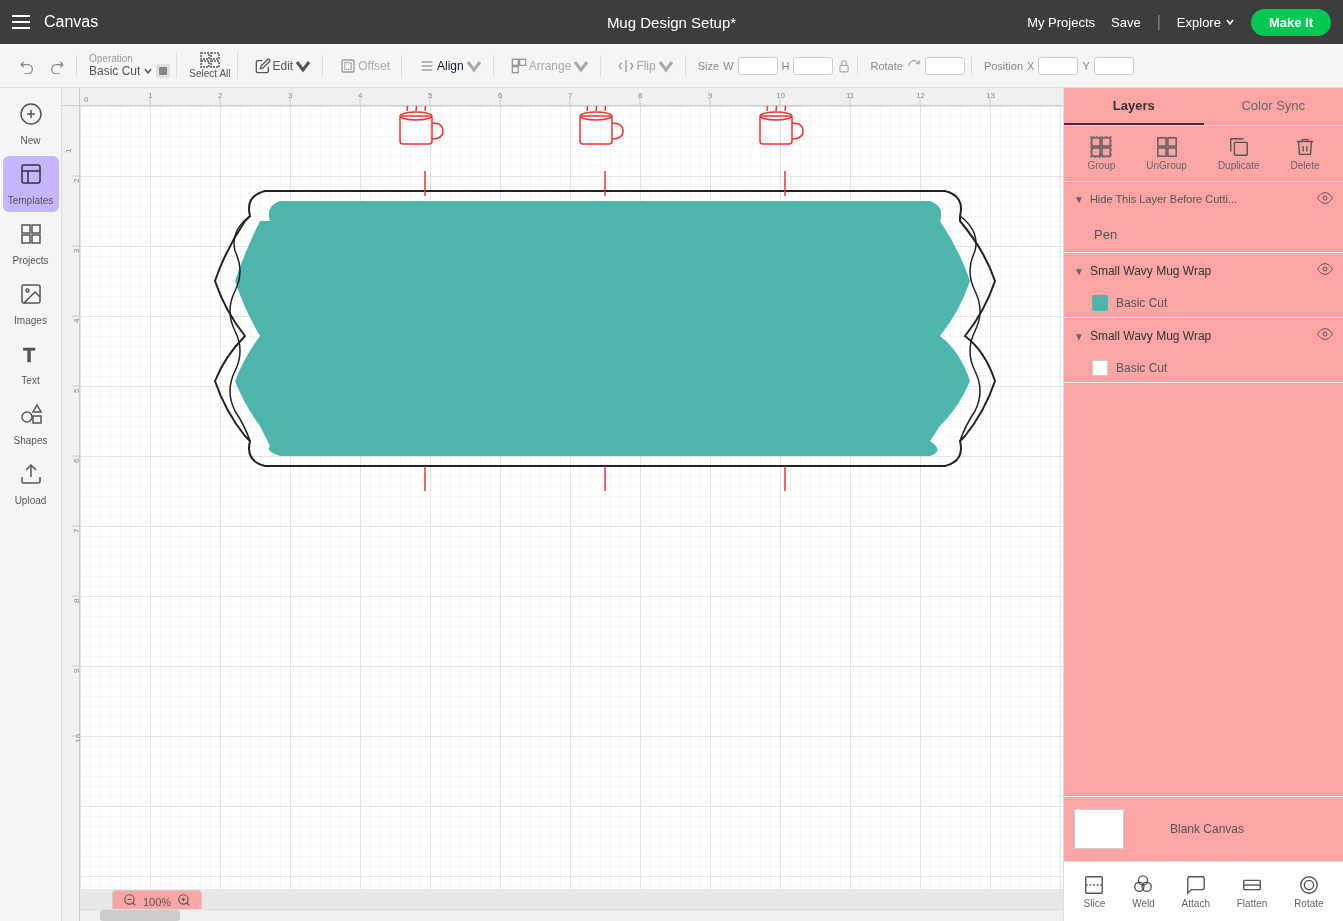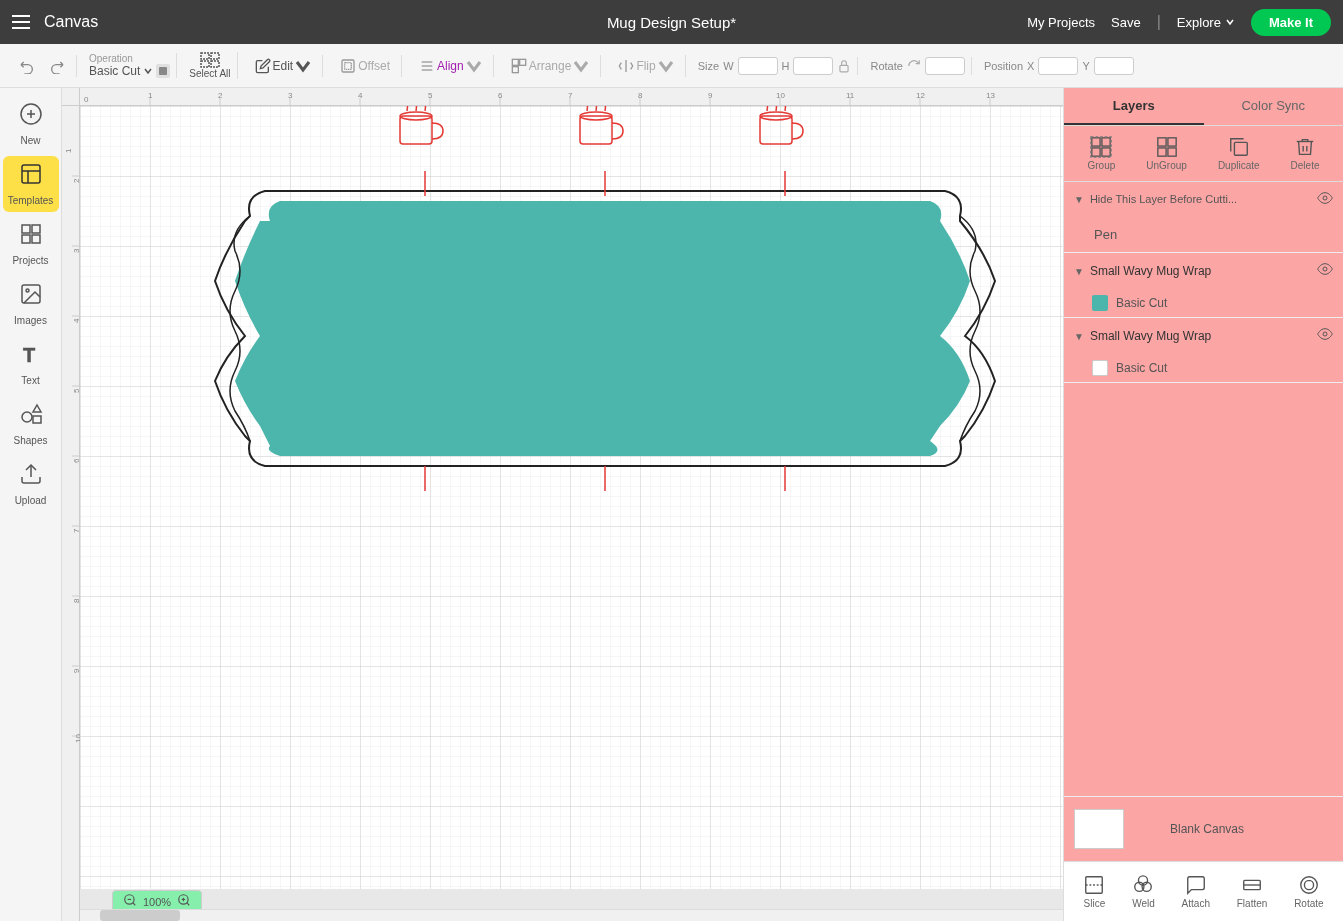--- a/index.html
+++ b/index.html
@@ -68,21 +68,21 @@
       flex-direction: column;
       align-items: center;
       padding: 6px 4px;
       cursor: pointer;
       border-radius: 6px;
       width: 56px;
       font-size: 10px;
       color: #555;
       gap: 9px;
     }
-    .sidebar-item.active { background: #fde047; }
+    .sidebar-item.active { background: #c4b5fd; }
     .sidebar-icon { width: 24px; height: 24px; display: flex; align-items: center; justify-content: center; }
 
     
     .canvas-area {
       flex: 1;
       position: relative;
       overflow: hidden;
       background: #e8e8e8;
     }
 
@@ -110,21 +110,21 @@
     
     .zoom-control {
       position: absolute;
       bottom: 8px;
       left: 50px;
       display: flex;
       align-items: center;
       gap: 4px;
       font-size: 11px;
       color: #555;
-      background: #86efac;
+      background: #fca5a5;
       border: 1px solid #ccc;
       border-radius: 4px;
       padding: 2px 8px;
     }
     .zoom-btn { background: none; border: none; cursor: pointer; font-size: 14px; color: #555; padding: 0 2px; }
 
     
     .right-panel {
       width: 280px;
       background: #fca5a5;
@@ -370,21 +370,21 @@
     </button>
   </div>
 
   <div class="toolbar-group">
     <button class="toolbar-btn">
       <svg width="16" height="16" viewBox="0 0 24 24" fill="none" stroke="#999" stroke-width="2">
           <line x1="4" y1="6" x2="20" y2="6"></line>
           <line x1="4" y1="12" x2="20" y2="12"></line>
           <line x1="4" y1="18" x2="20" y2="18"></line>
         </svg>
-      <span style="color:#a21caf;">Align</span>
+      <span style="color:#0f172a;">Align</span>
       <svg width="8" height="8" viewBox="0 0 8 8">
           <path d="M1 2L4 6L7 2" stroke="#aaa" stroke-width="1.5" fill="none"></path>
         </svg>
     </button>
   </div>
 
   <div class="toolbar-group">
     <button class="toolbar-btn">
       <svg width="16" height="16" viewBox="0 0 24 24" fill="none" stroke="#999" stroke-width="2">
           <rect x="2" y="2" width="9" height="9"></rect>

